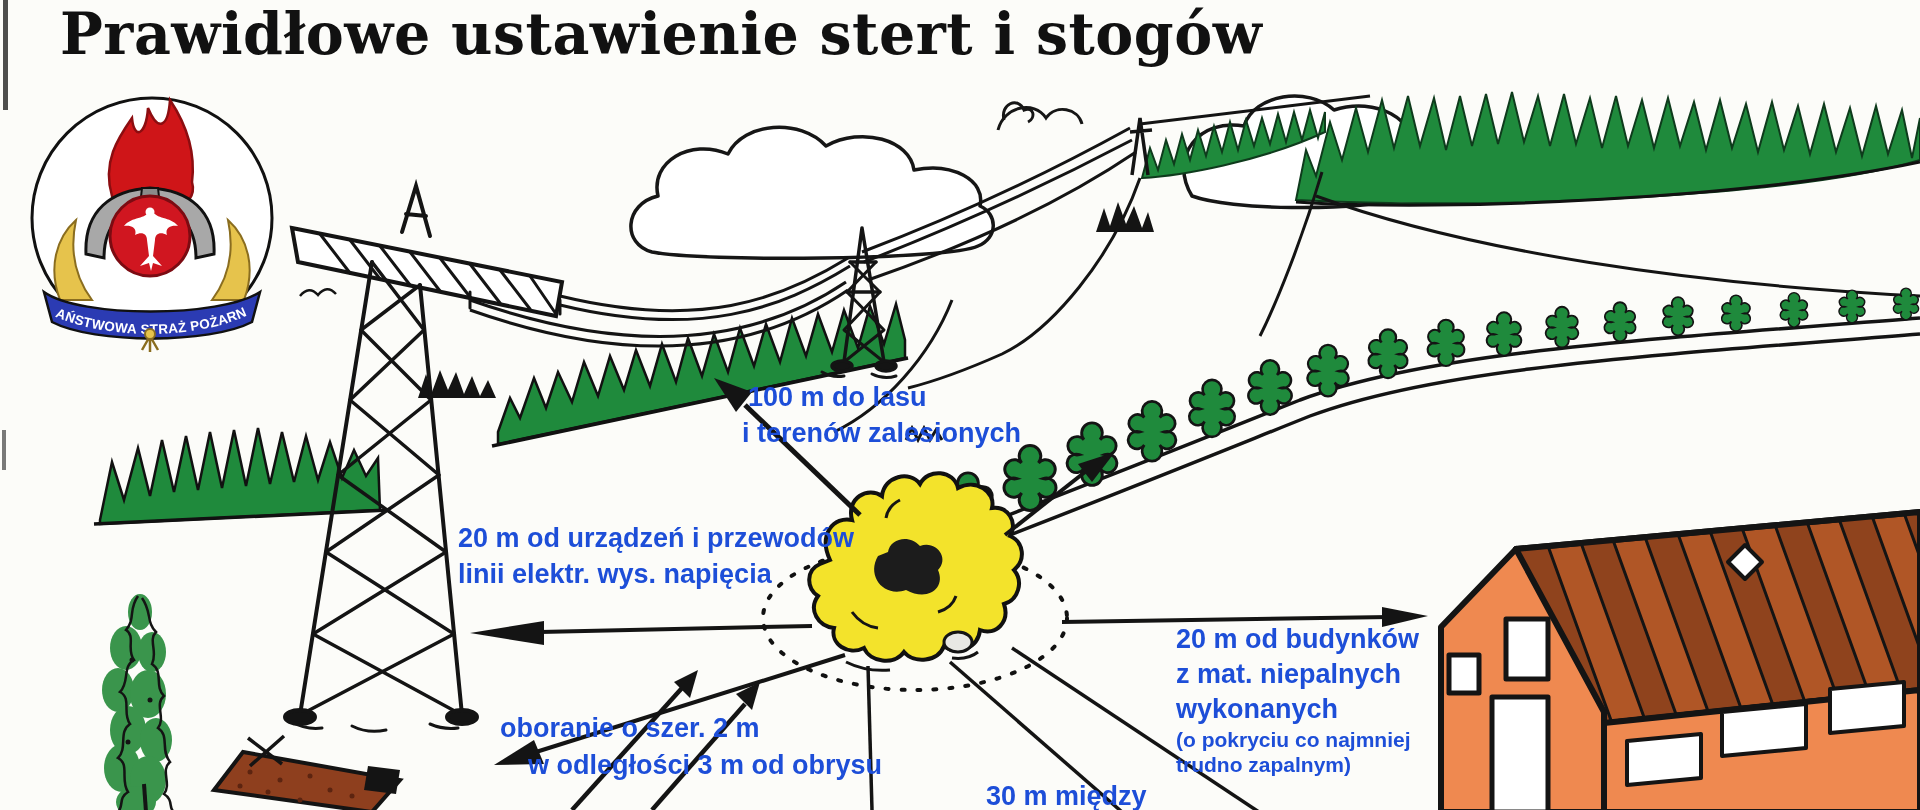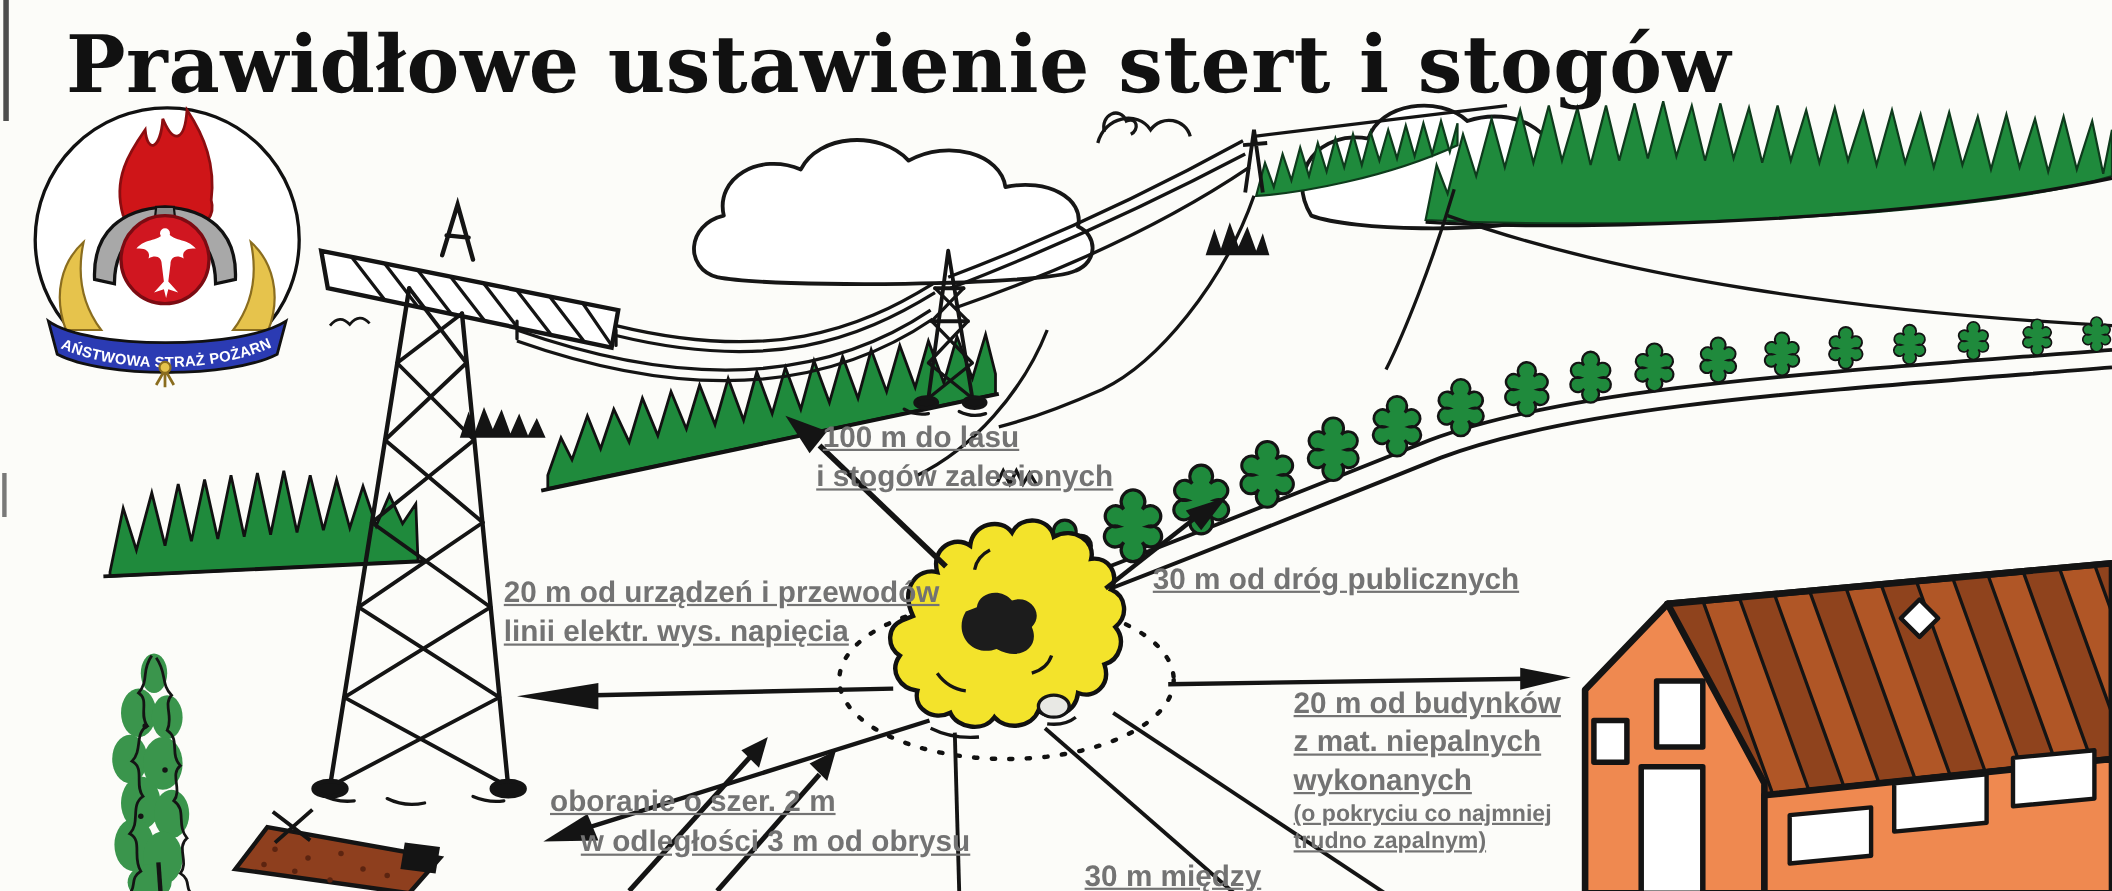--- a/index.html
+++ b/index.html
@@ -1,21 +1,21 @@
 <!DOCTYPE html>
 <html><head>
 <meta charset="utf-8">
 <style>
   html,body{margin:0;padding:0;background:#e9e9e9;}
   .stage{position:relative;width:1920px;height:810px;background:#fcfcf9;overflow:hidden;
          font-family:"Liberation Sans",sans-serif;}
   .scene{position:absolute;left:0;top:0;width:1920px;height:810px;}
-  .title{position:absolute;left:60px;top:16px;font-family:"DejaVu Serif",serif;
-         font-weight:bold;font-size:72px;color:#111;letter-spacing:0.5px;white-space:nowrap;}
-  .lbl{position:absolute;color:#737373;font-weight:bold;font-size:27px;white-space:nowrap;text-decoration:underline;}
+  .title{position:absolute;left:60px;top:0px;font-family:"DejaVu Serif",serif;
+         font-weight:bold;font-size:57px;color:#111;letter-spacing:0.5px;white-space:nowrap;}
+  .lbl{position:absolute;color:#1d4ed8;font-weight:bold;font-size:27px;white-space:nowrap;}
   .lbl div{line-height:36px;}
   .lbl .small{font-size:21px;line-height:25px;}
   .banner-text{font-family:"Liberation Sans",sans-serif;font-weight:bold;font-size:13.5px;
                fill:#fff;letter-spacing:0.3px;}
 </style>
 </head>
 <body>
 
 <div class="stage">
 
@@ -263,31 +263,28 @@
     <text class="banner-text"><textPath href="#bannerPath" startOffset="50%" text-anchor="middle">PAŃSTWOWA STRAŻ POŻARNA</textPath></text>
     <path d="M150,336 l-8,14 M150,336 l8,14 M150,336 l0,16" stroke="#8a6d1f" stroke-width="2.5" fill="none"></path>
     <circle cx="150" cy="334" r="5" fill="#e6c34c" stroke="#8a6d1f" stroke-width="2"></circle>
   </g>
 </svg>
 
 <div class="title">Prawidłowe ustawienie stert i stogów</div>
 
 <div class="lbl" style="left:748px;top:379px;">
   <div>100 m do lasu</div>
-  <div style="margin-left:-6px;">i stogów zalesionych</div>
+  <div style="margin-left:-6px;">i terenów zalesionych</div>
 </div>
 
 <div class="lbl" style="left:458px;top:520px;">
   <div>20 m od urządzeń i przewodów</div>
   <div>linii elektr. wys. napięcia</div>
 </div>
 
-<div class="lbl" style="left:1048px;top:508px;">
-  <div>30 m od dróg publicznych</div>
-</div>
 
 <div class="lbl" style="left:1176px;top:622px;">
   <div style="line-height:35px;">20 m od budynków</div>
   <div style="line-height:35px;">z mat. niepalnych</div>
   <div style="line-height:35px;">wykonanych</div>
   <div class="small">(o pokryciu co najmniej</div>
   <div class="small">trudno zapalnym)</div>
 </div>
 
 <div class="lbl" style="left:500px;top:710px;">

